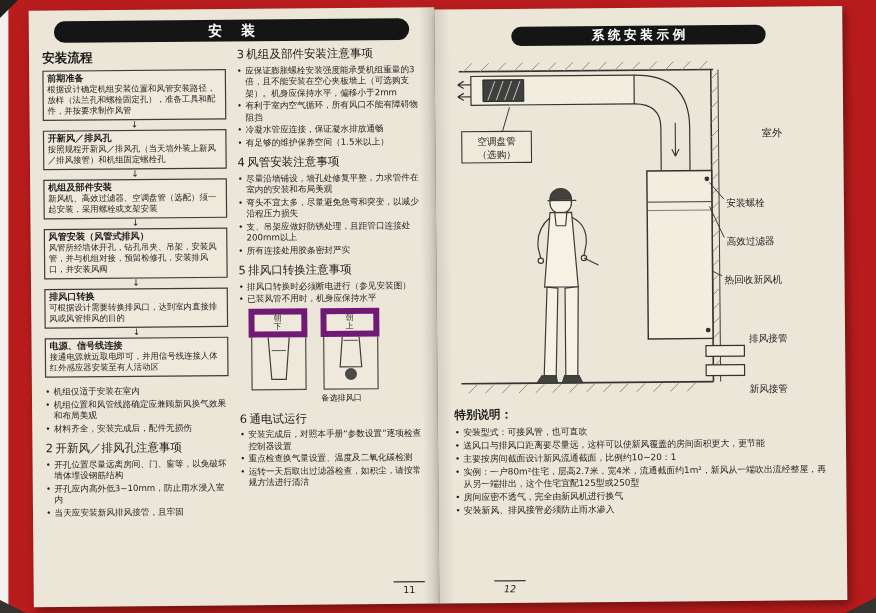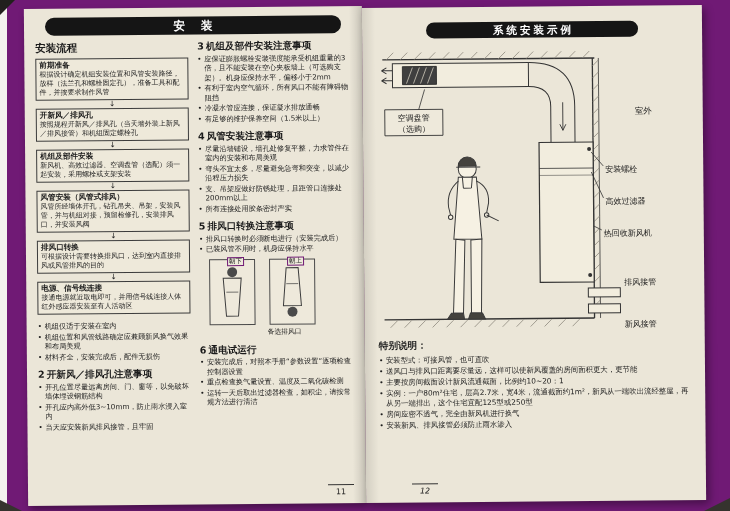--- a/index.html
+++ b/index.html
@@ -1,18 +1,18 @@
 <!DOCTYPE html>
 <html><head>
 <meta charset="utf-8">
 <style>
   * { margin:0; padding:0; box-sizing:border-box; }
   html,body { width:730px; height:511px; }
   body { background:#8f8d88; font-family:"DejaVu Sans","Liberation Sans",sans-serif; overflow:hidden; }
-  .scan { position:relative; width:730px; height:511px; background:#701a75; overflow:hidden; }
+  .scan { position:relative; width:730px; height:511px; background:#b91c1c; overflow:hidden; }
   .edge-left { position:absolute; left:0; top:0; bottom:0; width:7px; background:#f3f2ee; }
   .corner-tl { position:absolute; left:0; top:0; width:0; height:0;
                border-left:15px solid #21201d; border-bottom:15px solid transparent; }
   .corner-bl { position:absolute; left:0; bottom:0; width:0; height:0;
                border-bottom:11px solid #35332e; border-right:22px solid transparent; }
   .corner-br { position:absolute; right:0; bottom:0; width:0; height:0;
                border-bottom:13px solid #35332e; border-left:26px solid transparent; }
   .spread { position:absolute; left:26px; top:6px; width:678px; height:498px;
             transform:rotate(-0.5deg); display:flex; }
   .page { background:#ebe6d8; position:relative; color:#1b1b1b; }
@@ -33,30 +33,30 @@
   .col { width:153px; }
 
   .flow-title { font-size:10.5px; font-weight:bold; margin:1px 0 3px; }
   .flow-box { border:1px solid #3c3c3c; background:#eee9da; }
   .flow-box-title { font-weight:bold; font-size:7.6px; padding:1px 3px 0; line-height:1.3; }
   .flow-box-body { font-size:7px; line-height:1.3; padding:0 3px 2px; color:#242424; }
   .flow-arrow { text-align:center; font-size:7.5px; line-height:8px; height:8px; color:#222; }
   .flow-arrow::before { content:"↓"; }
 
   .sec { margin-top:7px; }
-  .sec-title { font-weight:bold; font-size:9.6px; margin-bottom:2px; line-height:1.2; }
+  .sec-title { font-weight:normal; font-size:9.6px; margin-bottom:2px; line-height:1.2; }
   .sec-num { margin-right:2px; }
   .bullet { font-size:7.2px; line-height:1.32; padding-left:7px; position:relative;
             color:#1e1e1e; margin-bottom:1px; }
   .bullet::before { content:"•"; position:absolute; left:0; top:0; }
 
   .mini { display:flex; gap:14px; margin:5px 0 1px 10px; }
   .mini-panel { position:relative; width:46px; height:66px; border:1px solid #4a4a4a; background:#eee9db; }
   .mini-tag { position:absolute; top:-3px; left:-3px; font-size:6.5px; line-height:1.1;
-              background:#eee9db; border:1px solid #701a75; padding:0 1px;margin-left:20px; }
+              background:#eee9db; border:5px solid #701a75; padding:0 16px; }
   .mini-caption { font-size:6.8px; margin:2px 0 0 68px; }
 
   .special { padding:4px 14px 0; }
   .special-title { font-weight:bold; font-size:9.6px; margin-bottom:3px; }
   .special .bullet { font-size:7.4px; line-height:1.35; }
 
   .diagram { position:relative; width:312px; margin:0 auto; }
   svg { display:block; }
   svg text { font-family:"DejaVu Sans","Liberation Sans",sans-serif; fill:#1a1a1a; }
 
@@ -142,21 +142,21 @@
           <div class="sec">
             <div class="sec-title"><span class="sec-num">4</span><span>风管安装注意事项</span></div>
             <div class="bullet">尽量沿墙铺设，墙孔处修复平整，力求管件在室内的安装和布局美观</div>
             <div class="bullet">弯头不宜太多，尽量避免急弯和突变，以减少沿程压力损失</div>
             <div class="bullet">支、吊架应做好防锈处理，且距管口连接处200mm以上</div>
             <div class="bullet">所有连接处用胶条密封严实</div>
           </div>
 
           <div class="sec">
             <div class="sec-title"><span class="sec-num">5</span><span>排风口转换注意事项</span></div>
-            <div class="bullet">排风口转换时必须断电进行（安装完成后）</div>
+            <div class="bullet">排风口转换时必须断电进行（参见安装图）</div>
             <div class="bullet">已装风管不用时，机身应保持水平</div>
 
             <div class="mini">
               <div class="mini-panel">
                 <span class="mini-tag">朝下</span>
                 <svg width="44" height="64" viewBox="0 0 44 64">
                   <circle cx="22" cy="12" r="5" fill="#4a4a4a"></circle>
                   <path d="M13 18 L31 18 L28 56 L16 56 Z" fill="none" stroke="#3c3c3c" stroke-width="1"></path>
                   <line x1="16" y1="32" x2="28" y2="32" stroke="#3c3c3c" stroke-width=".7"></line>
                 </svg>

